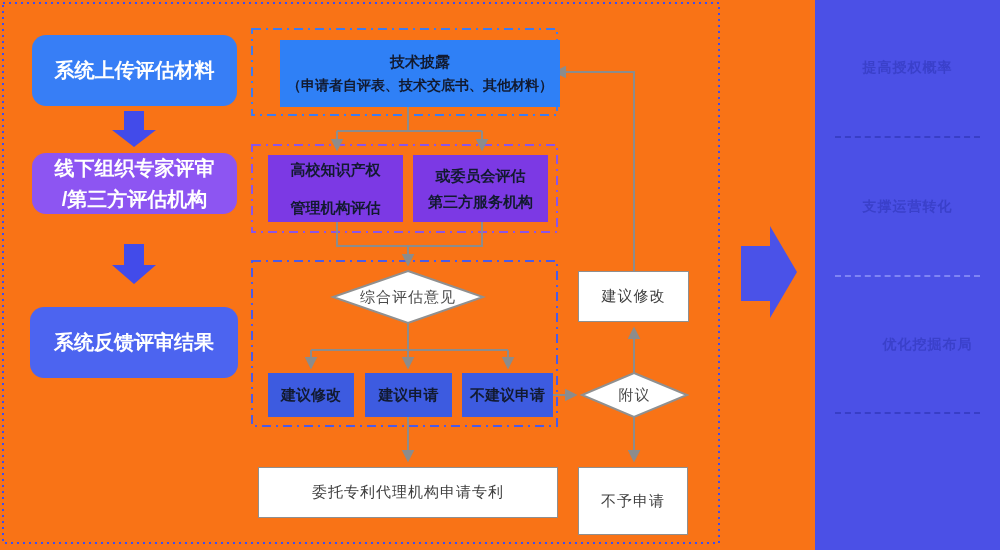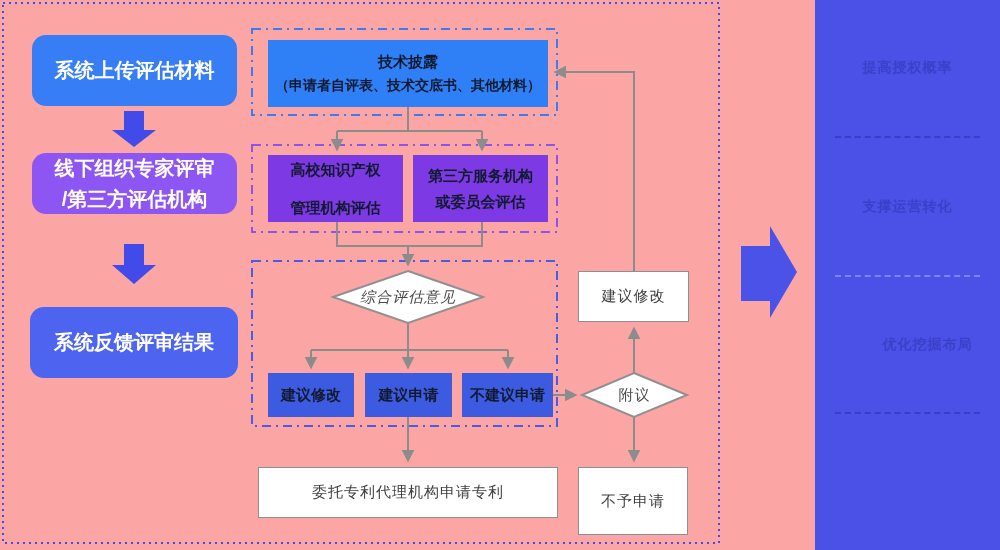--- a/index.html
+++ b/index.html
@@ -1,17 +1,17 @@
 <!DOCTYPE html>
 <html><head>
 <meta charset="utf-8">
 <style>
   html,body{margin:0;padding:0;background:#000;}
   .canvas{
-    position:relative;width:1000px;height:550px;background:#fca5a5;overflow:hidden;
+    position:relative;width:1000px;height:550px;background:#f97316;overflow:hidden;
     font-family:"Liberation Sans","DejaVu Sans",sans-serif;
   }
   .overlay{position:absolute;left:0;top:0;z-index:1;}
   .box{
     position:absolute;z-index:2;display:flex;flex-direction:column;
     align-items:center;justify-content:center;text-align:center;box-sizing:border-box;
   }
   .step{
     background:#377EF6;border-radius:14px;color:#fff;font-weight:bold;
     font-size:20px;line-height:1.55;
@@ -91,35 +91,35 @@
     <span>系统上传评估材料</span>
   </div>
   <div class="box step purple" style="left:32px;top:153px;width:205px;height:61px;">
     <span>线下组织专家评审</span>
     <span>/第三方评估机构</span>
   </div>
   <div class="box step indigo" style="left:30px;top:307px;width:208px;height:71px;">
     <span>系统反馈评审结果</span>
   </div>
 
-  <div class="box disclosure node-dark" style="left:268px;top:40px;width:280px;height:67px;">
+  <div class="box disclosure node-dark" style="left:280px;top:40px;width:280px;height:67px;">
     <span>技术披露</span>
     <span class="sub">（申请者自评表、技术交底书、其他材料）</span>
   </div>
 
   <div class="box eval node-dark" style="left:268px;top:155px;width:135px;height:67px;gap:12px;">
     <span>高校知识产权</span>
     <span>管理机构评估</span>
   </div>
   <div class="box eval node-dark" style="left:413px;top:155px;width:135px;height:67px;">
+    <span>或委员会评估</span>
     <span>第三方服务机构</span>
-    <span>或委员会评估</span>
   </div>
 
-  <div class="diamond-label" style="left:333px;top:271px;width:150px;height:52px;font-style:italic;">综合评估意见</div>
+  <div class="diamond-label" style="left:333px;top:271px;width:150px;height:52px;">综合评估意见</div>
   <div class="diamond-label" style="left:582px;top:373px;width:105px;height:44px;">附议</div>
 
   <div class="box outcome node-dark" style="left:268px;top:373px;width:86px;height:44px;">
     <span>建议修改</span>
   </div>
   <div class="box outcome node-dark" style="left:365px;top:373px;width:87px;height:44px;">
     <span>建议申请</span>
   </div>
   <div class="box outcome node-dark" style="left:462px;top:373px;width:91px;height:44px;">
     <span>不建议申请</span>

